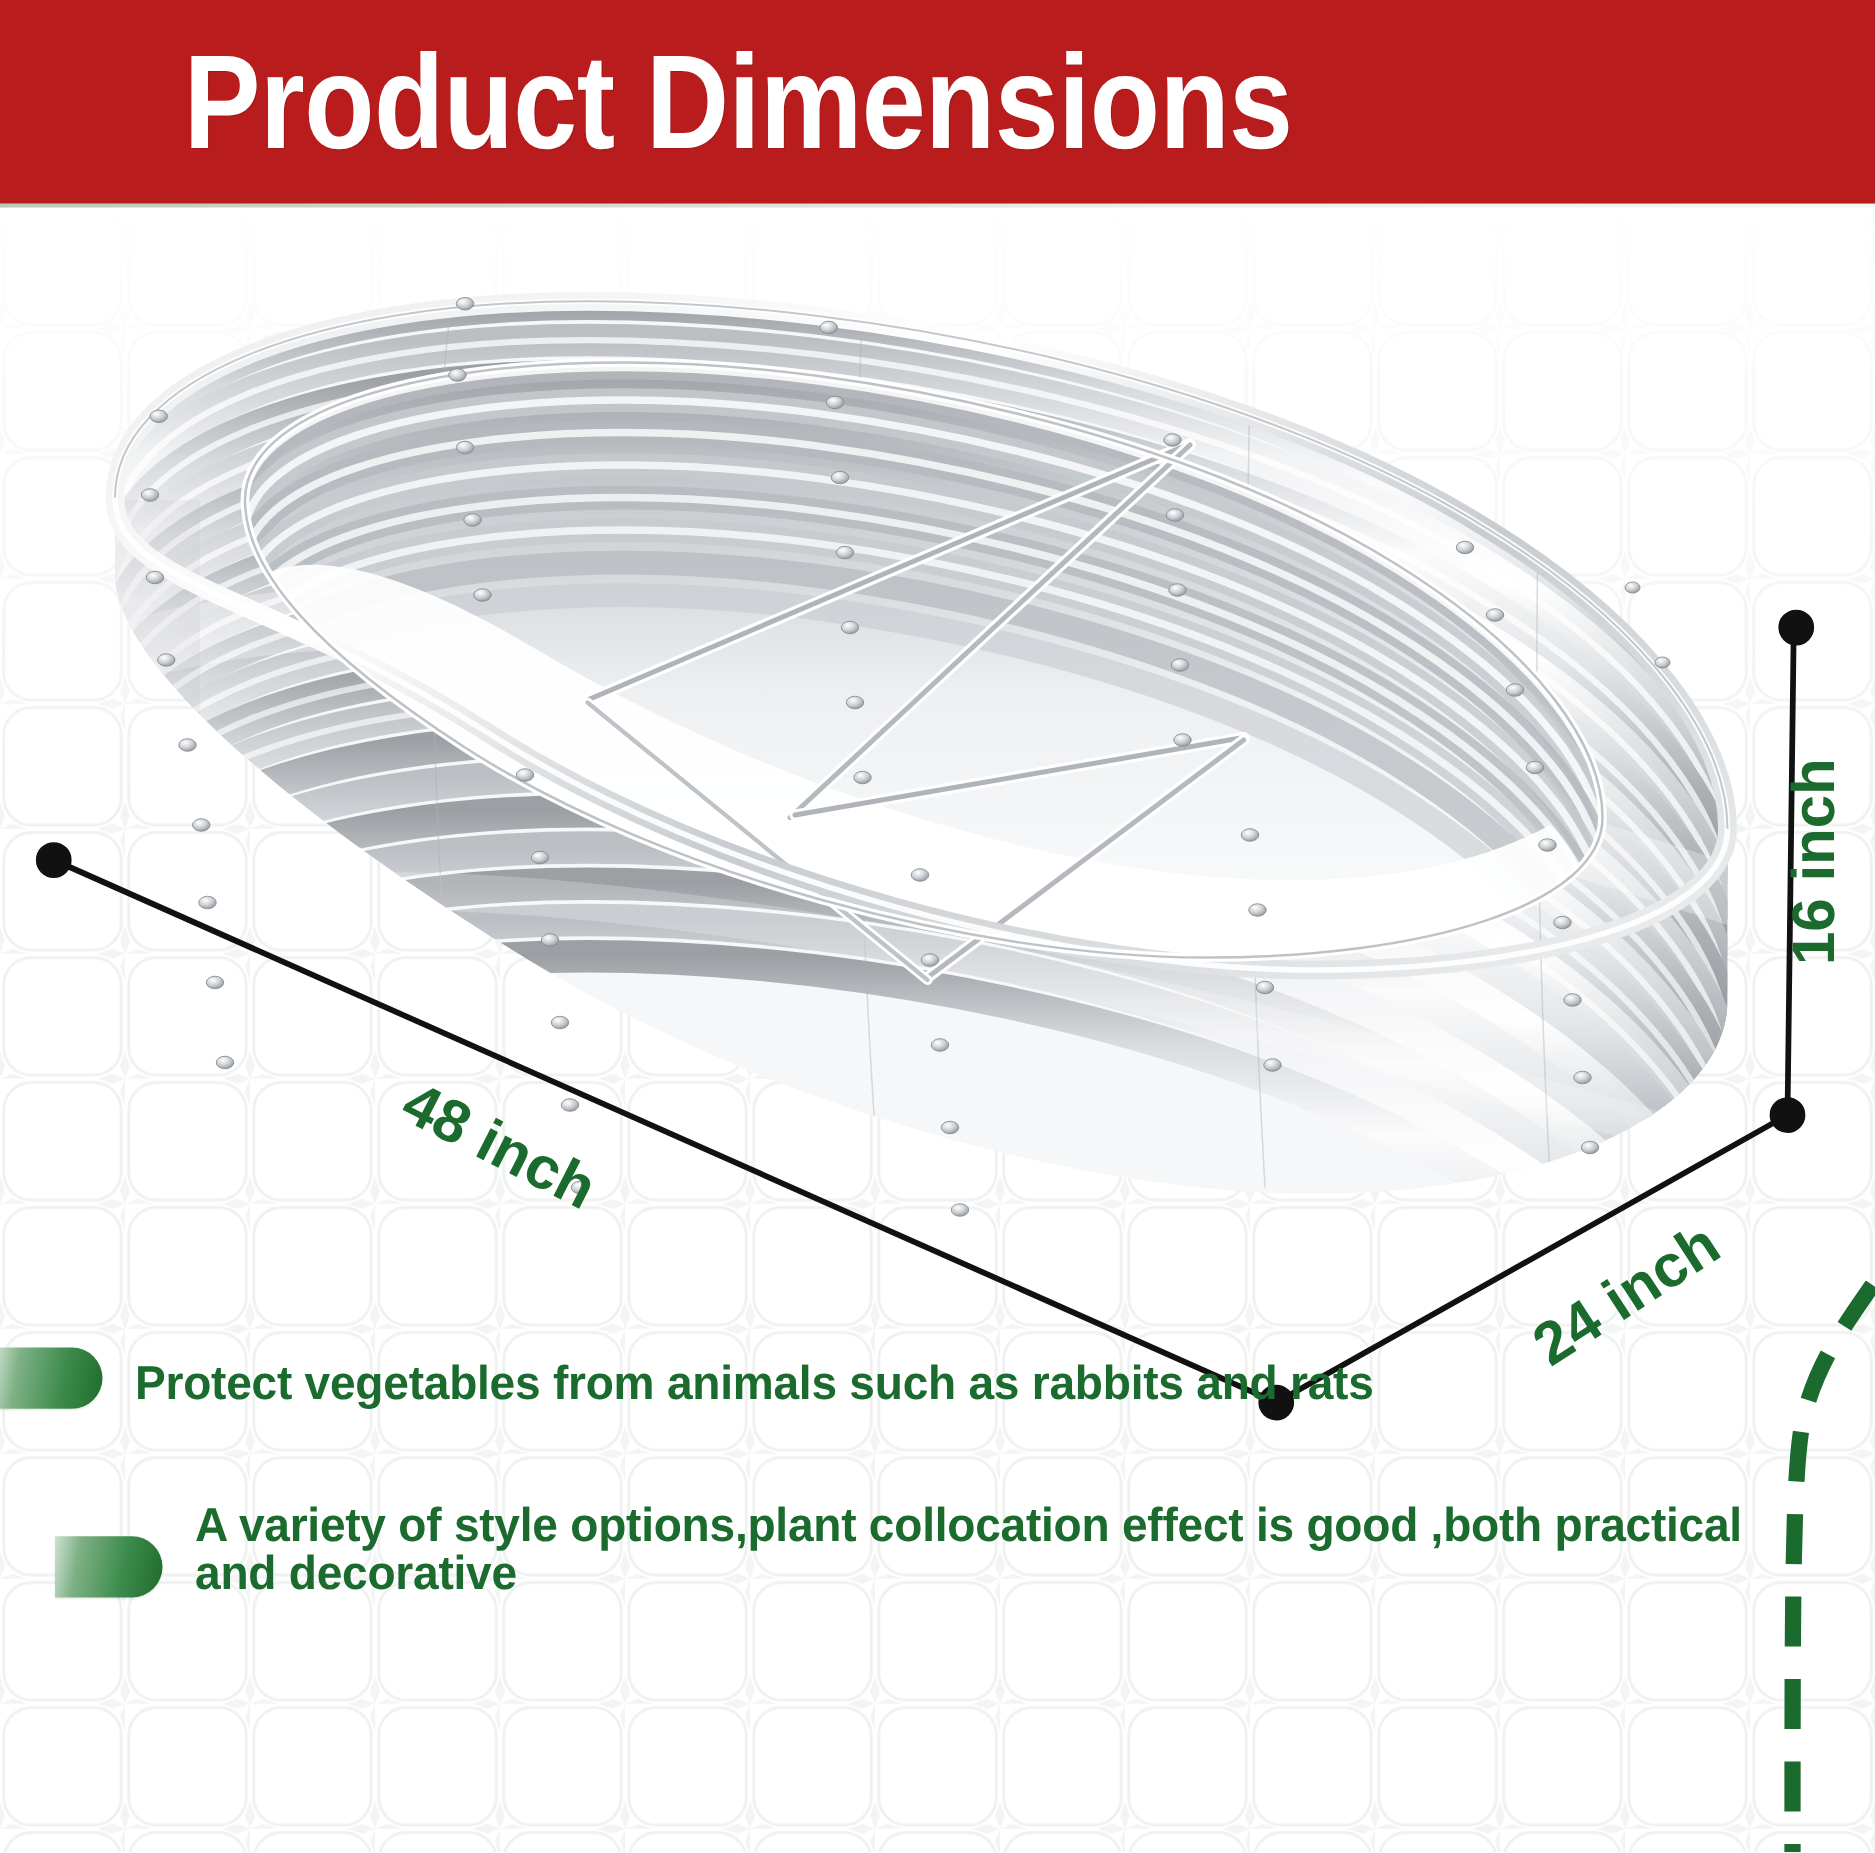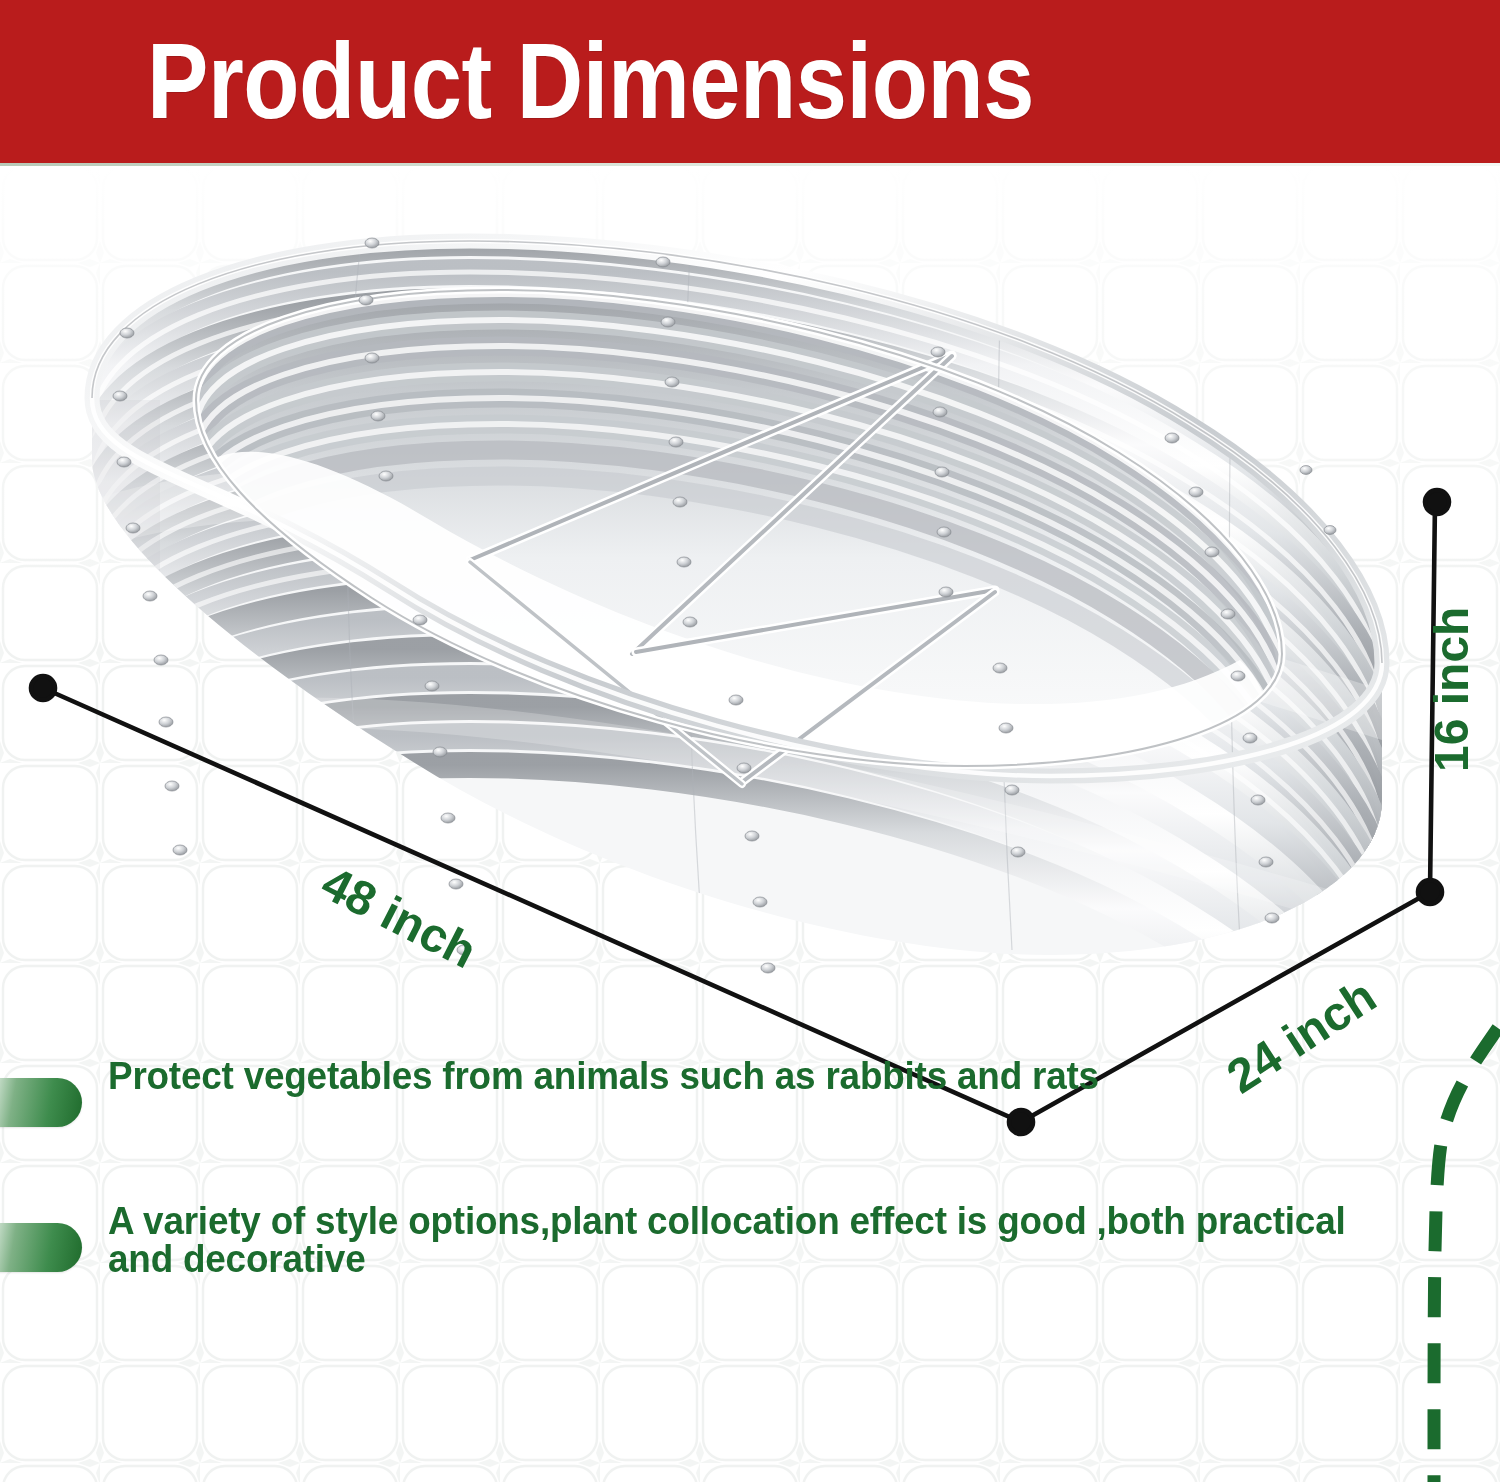--- a/index.html
+++ b/index.html
@@ -62,25 +62,25 @@
   #dim-48{ left:338px; top:855px; transform:rotate(27deg); transform-origin:left top; }
   #dim-24{ left:1217px; top:1058px; transform:rotate(-33deg); transform-origin:left top; }
   #dim-16{ left:1424px; top:772px; transform:rotate(-90deg); transform-origin:left top; }
 
   
   .features{
     position:absolute;left:0;top:1058px;width:1500px;z-index:4;
   }
   .feature-row{
     position:relative;
-    display:flex;align-items:flex-start;
+    display:flex;align-items:flex-end;
     margin-bottom:76px;
     min-height:56px;
   }
-  .feature-row:last-child{margin-bottom:0;}
+  .feature-row:last-child{margin-bottom:0;padding-left:48px;}
   .bullet-pill{
     flex:0 0 auto;
     width:86px;height:49px;
     margin-left:-4px;
     margin-top:20px;
     border-radius:0 26px 26px 0;
     background:linear-gradient(100deg,#cfe3d2 0%,#7fb186 22%,#3e8c4d 62%,#1f6b2c 100%);
     box-shadow:0 1px 2px rgba(0,0,0,.10);
   }
   .feature-text{

